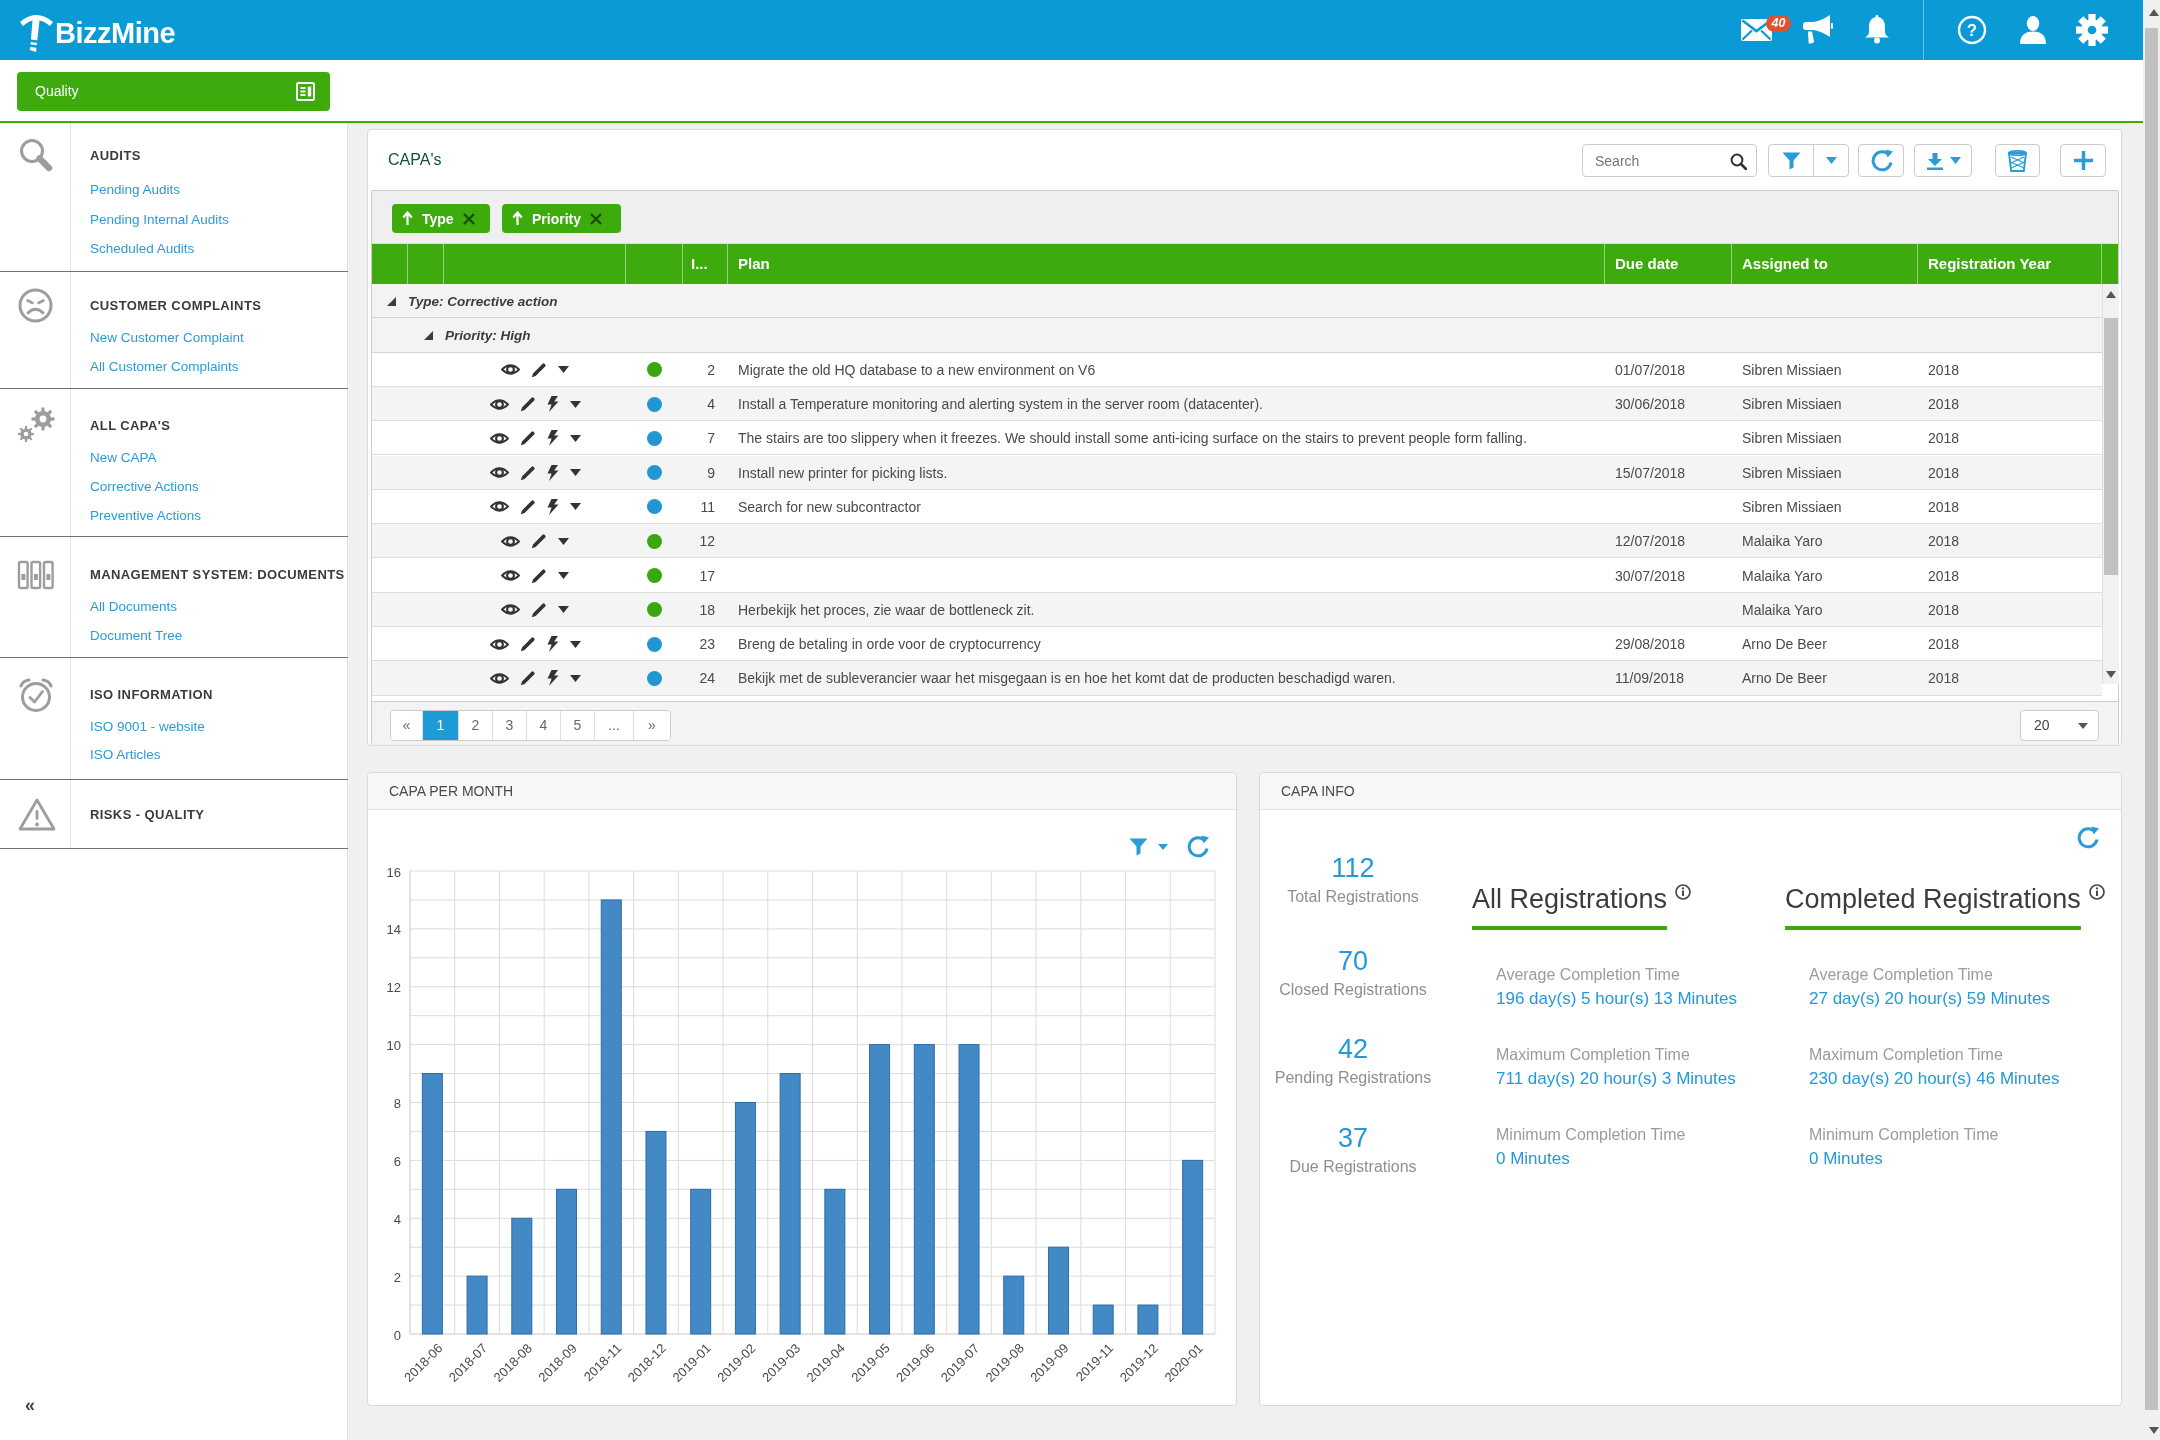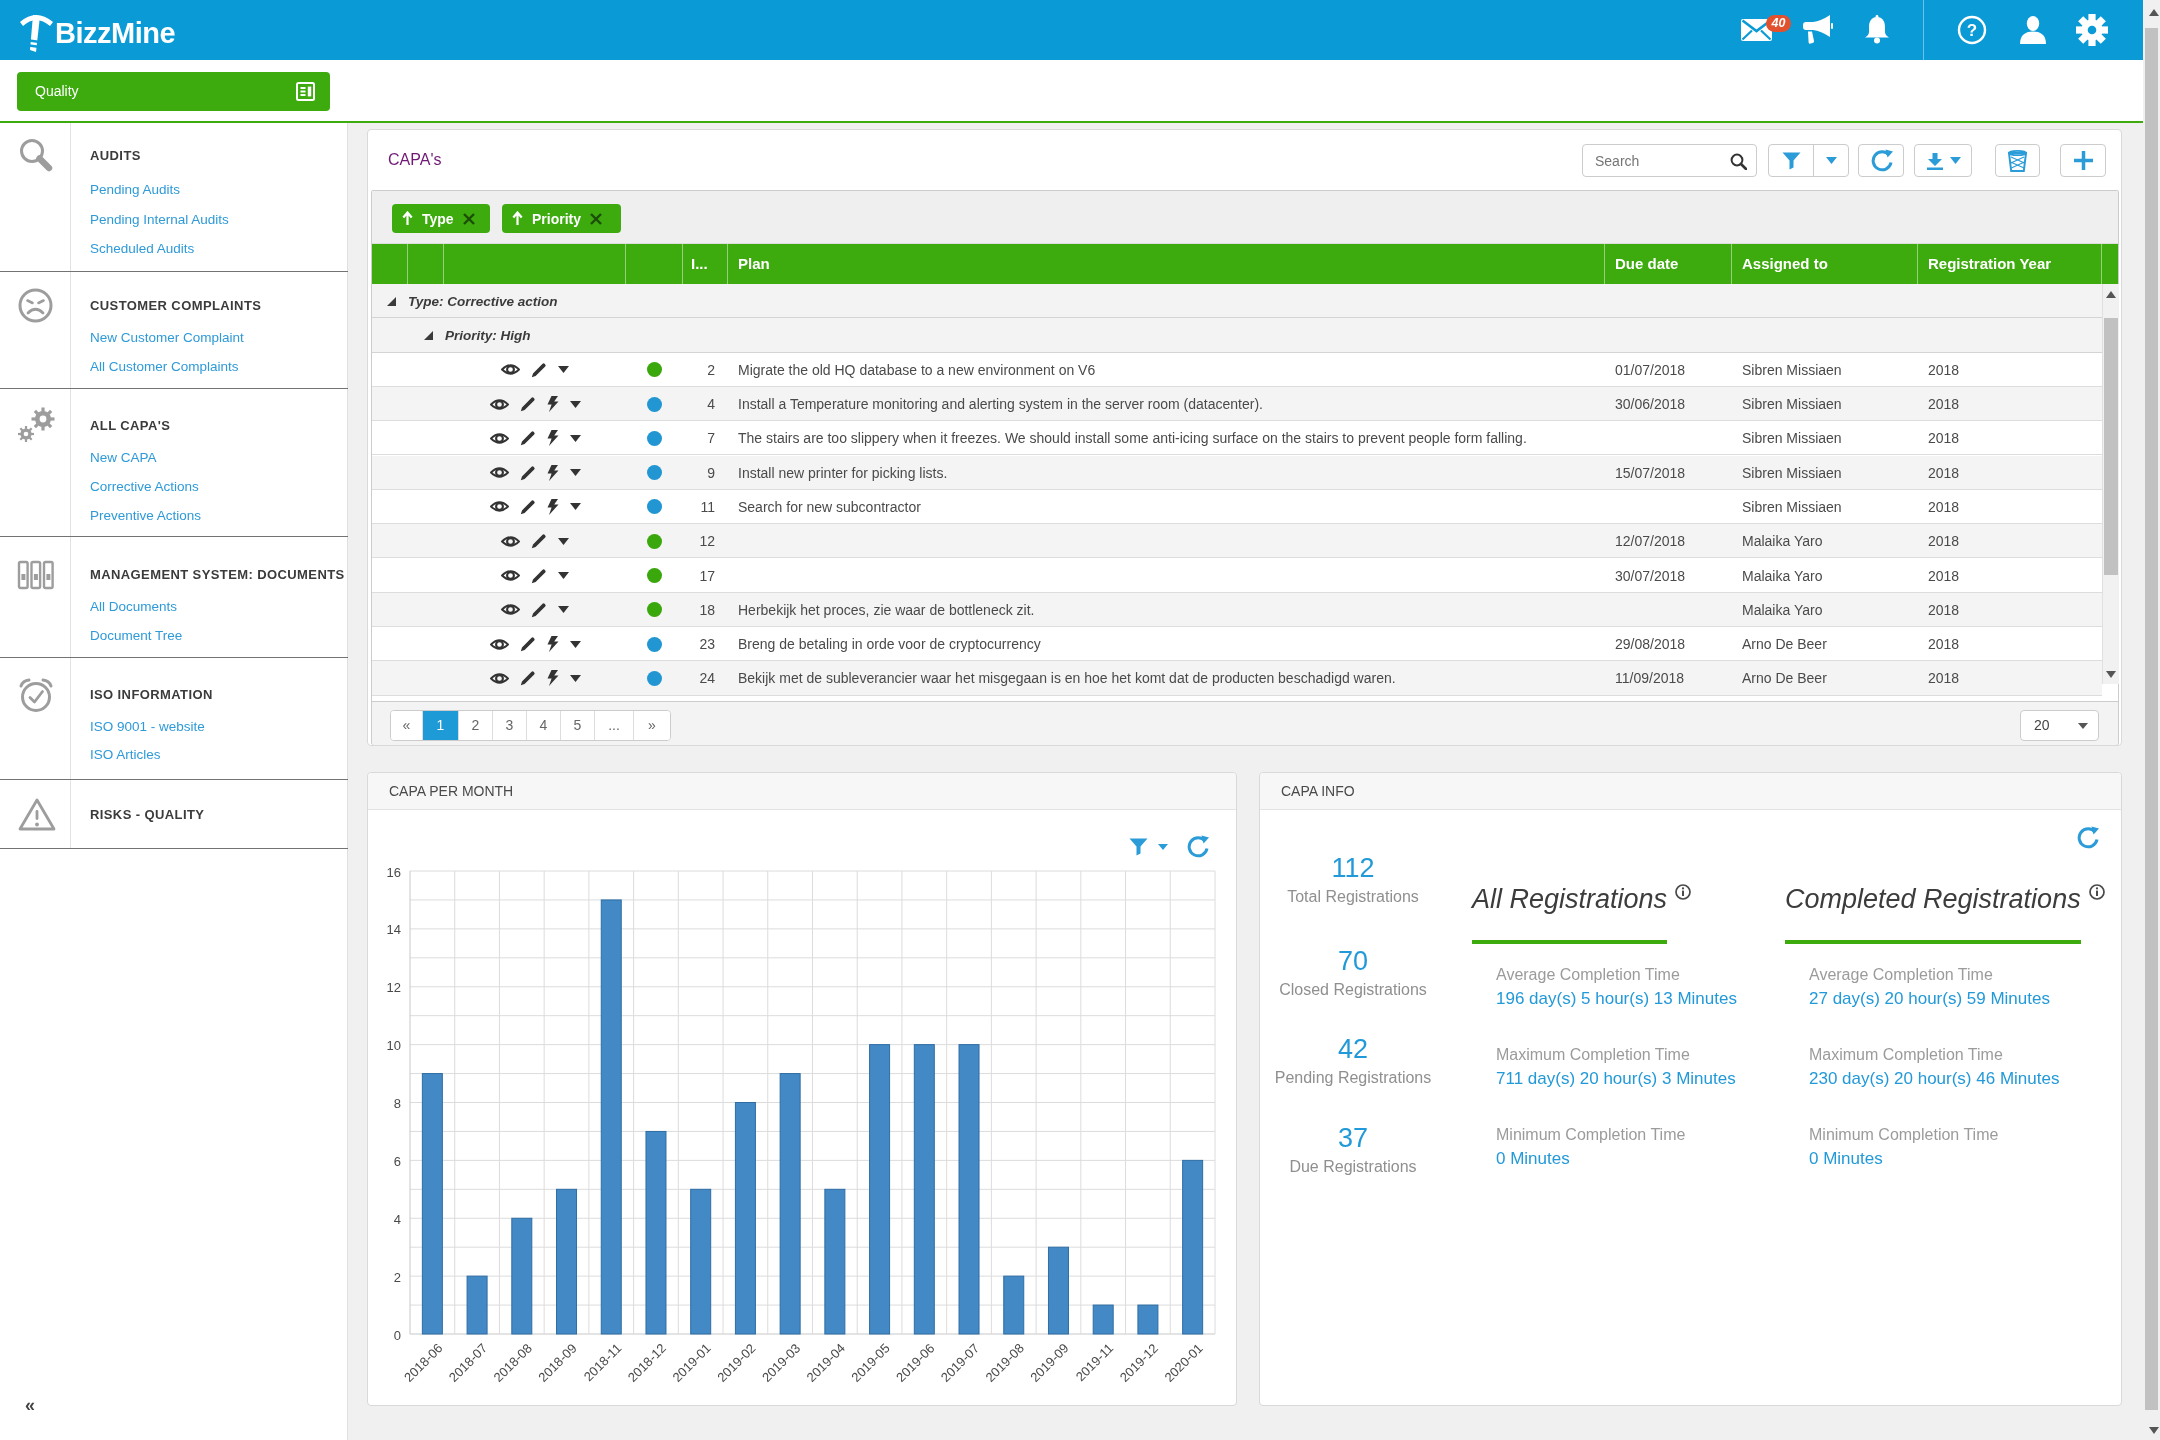--- a/index.html
+++ b/index.html
@@ -47,21 +47,21 @@
 
   
   .panel { position:absolute; background:#fff; border:1px solid #d9d9d9; border-radius:4px; }
   .capa-panel  { left:367px; top:129px;  width:1755px; height:617px; }
   .chart-panel { left:367px; top:772px;  width:870px;  height:634px; }
   .info-panel  { left:1259px; top:772px; width:863px;  height:634px; }
   .panel-strip { position:absolute; left:0; top:0; right:0; height:37px; background:#f7f7f7; border-bottom:1px solid #e3e3e3; border-radius:4px 4px 0 0; }
   .panel-strip .pt { position:absolute; left:21px; top:0; height:37px; line-height:37px; font-size:14px; color:#4a4a4a; }
 
   
-  .capa-title { left:388px; top:150px; font-size:16px; color:#701a75; line-height:20px; }
+  .capa-title { left:388px; top:150px; font-size:16px; color:#14532d; line-height:20px; }
   .search-box { left:1582px; top:144px; width:175px; height:33px; border:1px solid #ccc; border-radius:4px; background:#fff; }
   .search-box input { border:none; outline:none; width:140px; height:31px; padding-left:12px; font-size:14px; color:#555; font-family:"Liberation Sans", sans-serif; background:transparent; }
   .search-box svg { position:absolute; right:9px; top:8px; }
   .tool-btn { position:absolute; top:144px; height:33px; background:#fff; border:1px solid #ccc; border-radius:4px; display:flex; align-items:center; justify-content:center; cursor:pointer; }
   .btn-filter { left:1768px; width:81px; }
   .btn-filter .seg1 { width:46px; height:33px; display:flex; align-items:center; justify-content:center; border-right:1px solid #ccc; }
   .btn-filter .seg2 { width:34px; height:33px; display:flex; align-items:center; justify-content:center; }
   .btn-refresh { left:1858px; width:46px; }
   .btn-export  { left:1914px; width:58px; gap:6px; }
   .btn-trash   { left:1995px; width:45px; }
@@ -109,21 +109,21 @@
   .chart-icons { position:absolute; left:761px; top:62px; display:flex; align-items:center; gap:10px; }
   #chart-svg { position:absolute; left:0; top:37px; }
 
   
   .stat { position:absolute; left:3px; width:180px; text-align:center; }
   .stat .num { font-size:27px; line-height:34px; color:#2299d8; }
   .stat .lab { font-size:16px; line-height:19px; color:#8f8f8f; margin-top:2px; }
   .mcol { position:absolute; top:0; }
   .mcol-all { left:212px; }
   .mcol-completed { left:525px; }
-  .mhead { display:inline-block; font-size:27px; line-height:30px; color:#3c3c3c; padding-bottom:26px; border-bottom:4px solid #3dab0e;font-style:italic; }
+  .mhead { display:inline-block; font-size:27px; line-height:30px; color:#3c3c3c; padding-bottom:12px; border-bottom:4px solid #3dab0e; }
   .mhead-row { position:absolute; top:111px; white-space:nowrap; }
   .info-i { display:inline-block; vertical-align:top; margin-left:8px; margin-top:0px; }
   .metric { position:absolute; }
   .metric { white-space:nowrap;margin-left:24px; }
   .metric .mlab { font-size:16px; color:#9b9b9b; line-height:18px; }
   .metric .mval { font-size:17px; color:#2299d8; line-height:22px; margin-top:4px; white-space:nowrap; }
   .info-refresh { position:absolute; left:816px; top:53px; cursor:pointer; }
 
   
   .pscroll { left:2143px; top:0; width:17px; height:1440px; background:#f0f0f0; }

